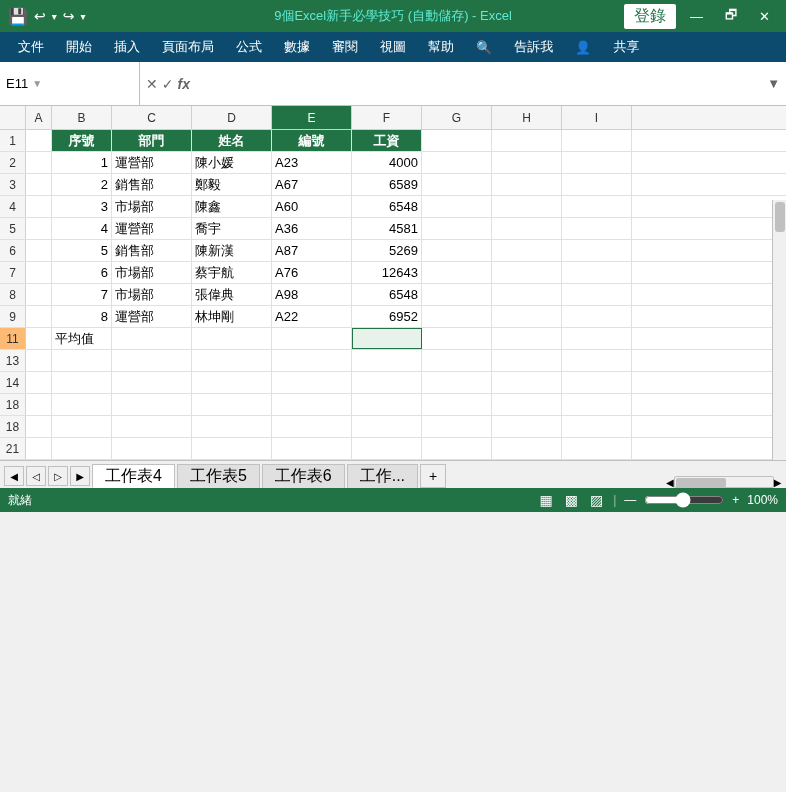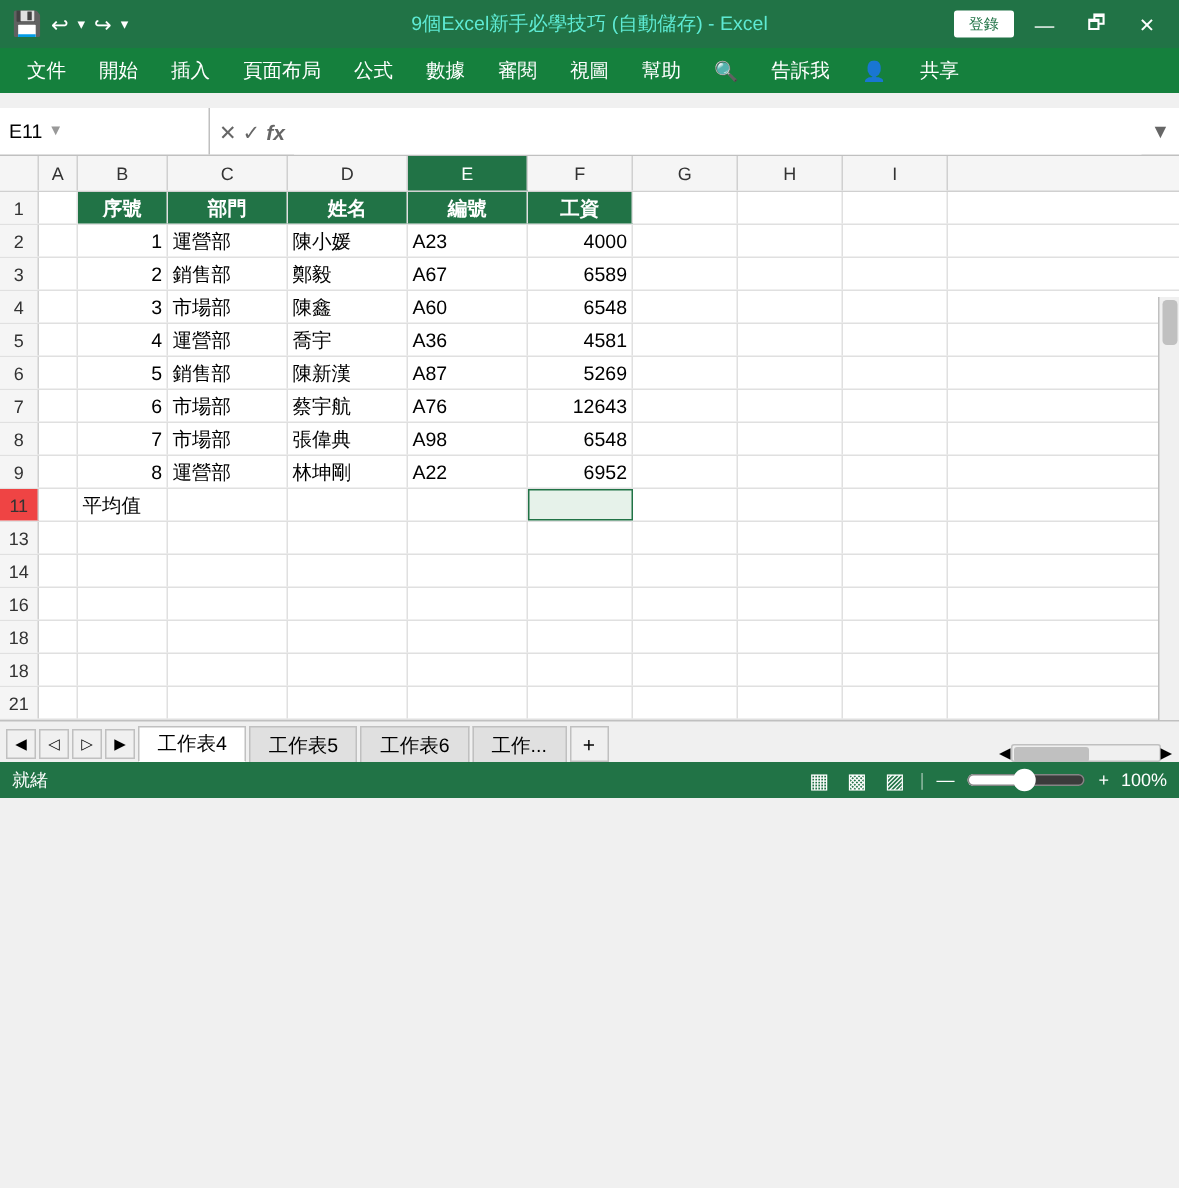--- a/index.html
+++ b/index.html
@@ -12,48 +12,47 @@
       height: 32px;
       display: flex;
       align-items: center;
       padding: 0 8px;
       justify-content: space-between;
     }
     #titlebar .title-left { display: flex; align-items: center; gap: 6px; }
     #titlebar .title-center { position: absolute; left: 50%; transform: translateX(-50%); font-size: 13px; color: #5eead4; white-space: nowrap; }
     #titlebar .title-right { display: flex; align-items: center; gap: 6px; margin-left: auto; }
     #titlebar .win-btn { color: white; font-size: 13px; padding: 2px 8px; cursor: pointer; background: none; border: none; }
-    #titlebar .login-btn { background: white; color: #217346; border: none; padding: 2px 10px; font-size: 10px; cursor: pointer; border-radius: 2px; }
+    #titlebar .login-btn { background: white; color: #217346; border: none; padding: 2px 10px; font-size: 16px; cursor: pointer; border-radius: 2px; }
 
     
     #menubar {
-      background: #15803d;
+      background: #0c4a6e;
       height: 30px;
       display: flex;
       align-items: center;
       padding: 0 8px;
       gap: 2px;
     }
     #menubar .menu-item {
       color: white;
       font-size: 13px;
       padding: 4px 10px;
       cursor: pointer;
       border-radius: 2px;
     }
 
     
     #formulabar {
       background: #ffffff;
       border-bottom: 1px solid #c0c0c0;
-      height: 32px;
+      height: 44px;
       display: flex;
       align-items: center;
       padding: 0;
-      margin-top: 10px;
     }
     #cell-ref-box {
       width: 140px;
       border-right: 1px solid #c0c0c0;
       height: 100%;
       display: flex;
       align-items: center;
       padding: 0 6px;
       font-size: 13px;
     }
@@ -197,21 +196,21 @@
       justify-content: center;
       margin-right: 2px;
       margin-bottom: 2px;
     }
     .sheet-tab {
       padding: 3px 12px;
       border: 1px solid #c0c0c0;
       border-bottom: none;
       background: #e0e0e0;
       cursor: pointer;
-      font-size: 13px;
+      font-size: 16px;
       height: 24px;
       display: flex;
       align-items: center;
       margin-right: 2px;
     }
     .sheet-tab.active {
       background: white;
       border-bottom: 1px solid white;
     }
     .add-sheet-btn {
@@ -461,21 +460,21 @@
       <div class="cell col-d">林坤剛</div>
       <div class="cell col-e">A22</div>
       <div class="cell col-f num">6952</div>
       <div class="cell col-g"></div>
       <div class="cell col-h"></div>
       <div class="cell col-i"></div>
     </div>
 
 
     <div class="grid-row">
-      <div class="row-header" style="background:#ef4444;">11</div>
+      <div class="row-header" style="background:#fdba74;">11</div>
       <div class="cell col-a"></div>
       <div class="cell col-b">平均值</div>
       <div class="cell col-c"></div>
       <div class="cell col-d"></div>
       <div class="cell col-e"></div>
       <div class="cell col-f selected"></div>
       <div class="cell col-g"></div>
       <div class="cell col-h"></div>
       <div class="cell col-i"></div>
     </div>
@@ -487,32 +486,20 @@
         <div class="cell col-c"></div>
         <div class="cell col-d"></div>
         <div class="cell col-e"></div>
         <div class="cell col-f"></div>
         <div class="cell col-g"></div>
         <div class="cell col-h"></div>
         <div class="cell col-i"></div>
     </div>
     <div class="grid-row">
       <div class="row-header">14</div>
-      <div class="cell col-a"></div>
-        <div class="cell col-b"></div>
-        <div class="cell col-c"></div>
-        <div class="cell col-d"></div>
-        <div class="cell col-e"></div>
-        <div class="cell col-f"></div>
-        <div class="cell col-g"></div>
-        <div class="cell col-h"></div>
-        <div class="cell col-i"></div>
-    </div>
-    <div class="grid-row">
-      <div class="row-header">16</div>
       <div class="cell col-a"></div>
         <div class="cell col-b"></div>
         <div class="cell col-c"></div>
         <div class="cell col-d"></div>
         <div class="cell col-e"></div>
         <div class="cell col-f"></div>
         <div class="cell col-g"></div>
         <div class="cell col-h"></div>
         <div class="cell col-i"></div>
     </div>

